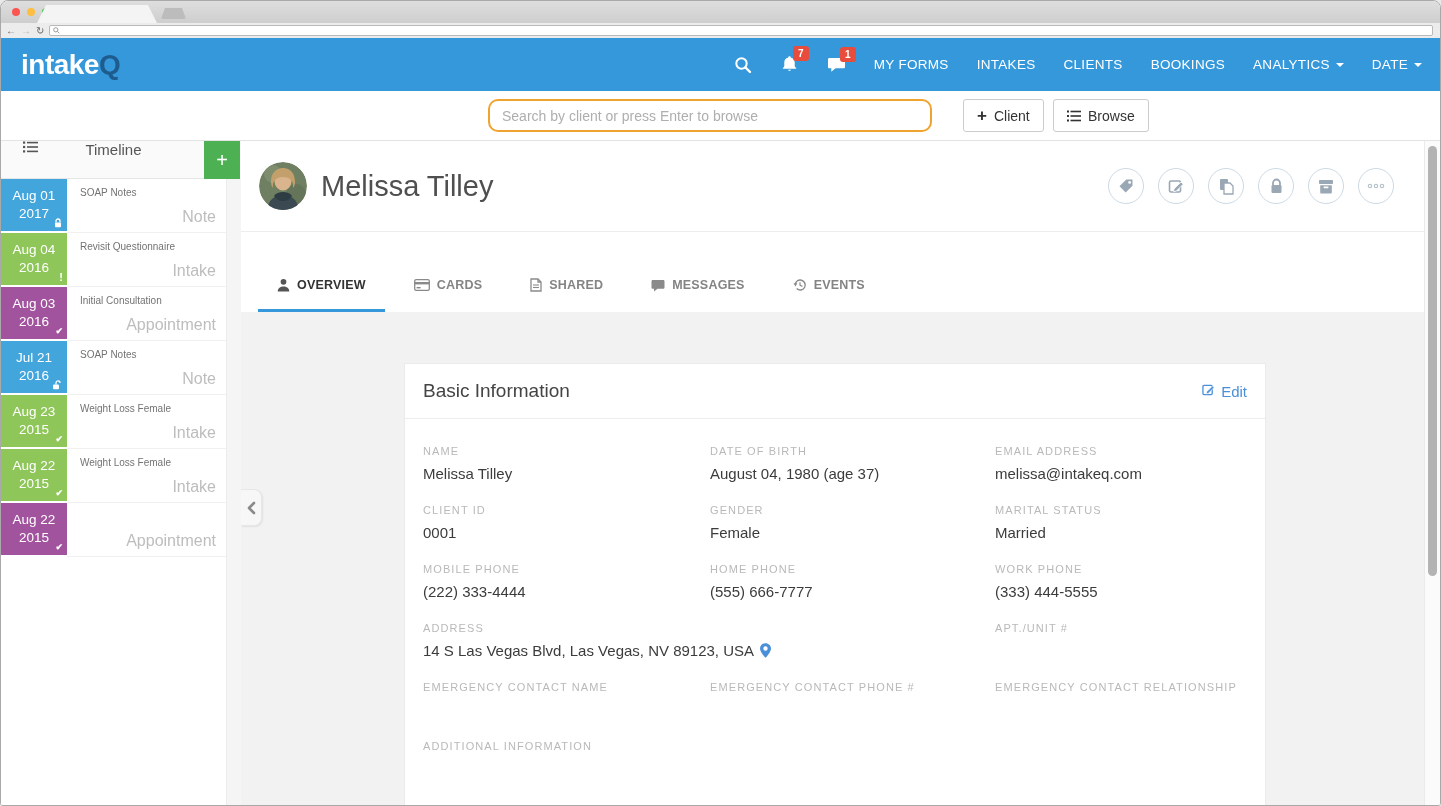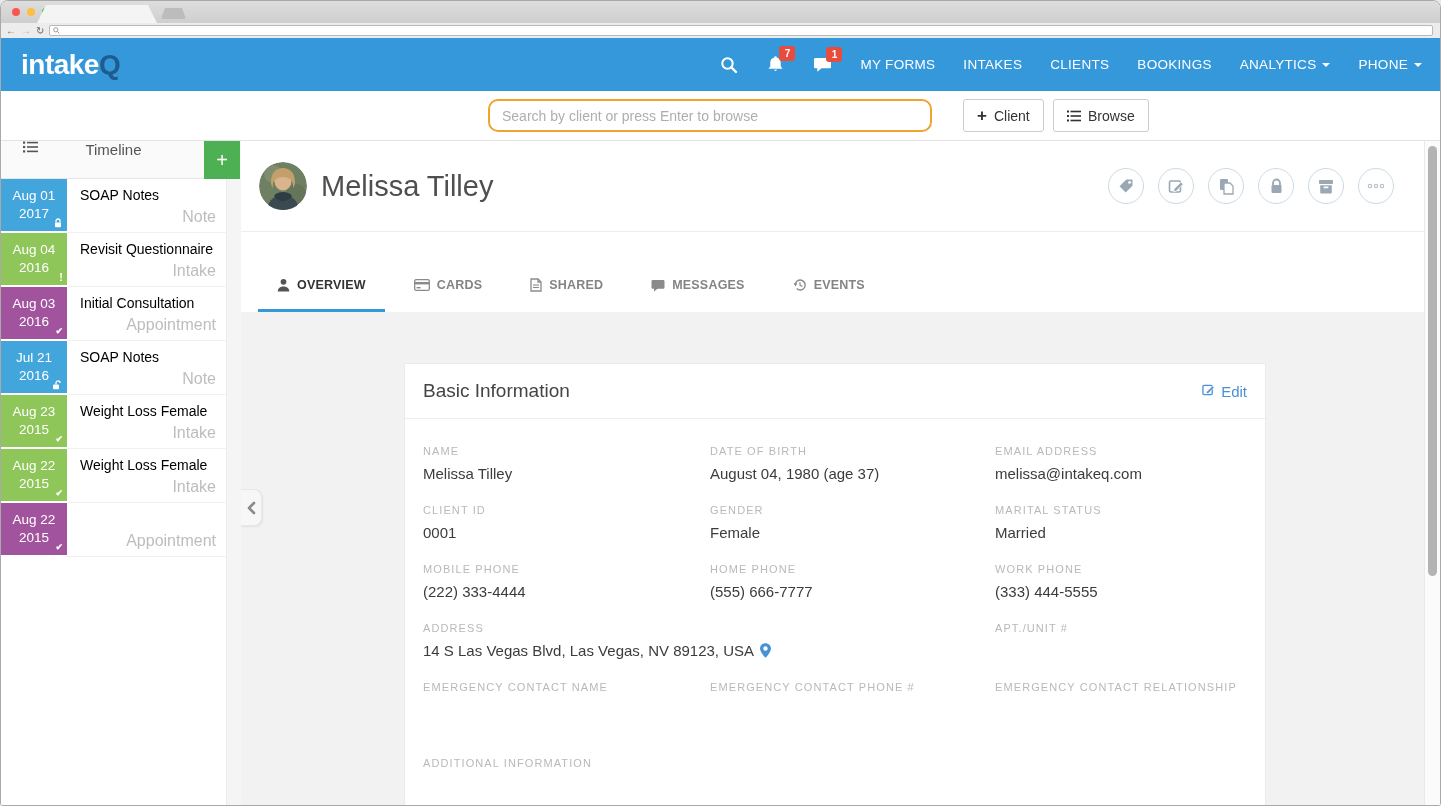--- a/index.html
+++ b/index.html
@@ -57,21 +57,21 @@
   .sb-list-icon { margin-left:22px; cursor:pointer; display:flex; }
   .sb-title { position:absolute; left:0; right:0; text-align:center; font-size:15px; color:#555; }
   .sb-add { position:absolute; right:-14px; top:0; width:36px; height:38px; background:#4db052;
             color:#fff; border:none; font-size:20px; font-weight:300; cursor:pointer; line-height:20px; }
   .entry { height:54px; position:relative; display:flex; cursor:pointer; }
   .entry-date { width:66px; height:52px; color:#fff; text-align:center; padding-top:8px;
                 font-size:13.5px; line-height:18px; position:relative; flex-shrink:0; }
   .entry-status { position:absolute; right:4px; bottom:3px; color:#fff; font-size:9px; font-weight:bold;
                   line-height:9px; display:flex; }
   .entry-body { flex:1; border-bottom:1px solid #f0f0f0; position:relative; padding:8px 10px 0 13px; }
-  .entry-title { font-size:14px; color:#000000; }
+  .entry-title { font-size:10px; color:#737373; }
   .entry-type { position:absolute; right:10px; bottom:6px; font-size:16px; color:#bdbdbd; }
 
   
   .main-panel { flex:1; margin-left:14px; display:flex; flex-direction:column; position:relative;
                 background:#f2f2f2; }
   .client-header { height:91px; background:#fff; display:flex; align-items:center; padding-left:18px;
                    border-bottom:1px solid #ededed; }
   .avatar { width:48px; height:48px; border-radius:50%; overflow:hidden; flex-shrink:0; cursor:pointer; }
   .client-name { margin-left:14px; font-size:29px; color:#4f4f4f; font-weight:400; }
   .actions { margin-left:auto; margin-right:30px; display:flex; gap:14px; }
@@ -94,21 +94,21 @@
   .card-header { height:55px; display:flex; align-items:center; padding:0 18px;
                  border-bottom:1px solid #ededed; }
   .card-title { font-size:19px; color:#444; }
   .edit-link { margin-left:auto; color:#4a90d9; font-size:15px; display:flex; align-items:flex-start;
                gap:6px; cursor:pointer; }
   .card-body { padding:26px 18px 8px 18px; display:grid; grid-template-columns:287px 285px 1fr; }
   .field { margin-bottom:21px; }
   .field-label { font-size:11px; color:#b9b9b9; letter-spacing:1.1px; }
   .field-value { margin-top:7px; font-size:15px; color:#3c3c3c; min-height:19px; display:flex;
                  align-items:center; gap:6px; }
-  .span2 { grid-column:1 / 3; } .col3 { grid-column:3; } .span3 { grid-column:1 / 4;margin-top:17px; }
+  .span2 { grid-column:1 / 3; } .col3 { grid-column:3; } .span3 { grid-column:1 / 4; }
 
   
   .scrollbar { width:16px; background:#fbfbfb; border-left:1px solid #eaeaea; position:relative; }
   .scroll-thumb { position:absolute; left:3px; top:5px; width:9px; height:430px; background:#b3b3b3;
                   border-radius:5px; cursor:pointer; }
 </style>
 </head>
 <body>
 
 <div class="window">
@@ -164,21 +164,21 @@
           <span>CLIENTS</span>
         </span>
       <span class="nav-item">
           <span>BOOKINGS</span>
         </span>
       <span class="nav-item">
           <span>ANALYTICS</span>
           <span class="caret"></span>
         </span>
       <span class="nav-item">
-          <span>PHONE</span>
+          <span>DATE</span>
           <span class="caret"></span>
         </span>
     </div>
   </div>
 
   <div class="search-strip">
     <input class="search-input" type="text" placeholder="Search by client or press Enter to browse" style="">
     <button class="btn btn-client">
       <span class="plus">+</span>
         <span>Client</span>

